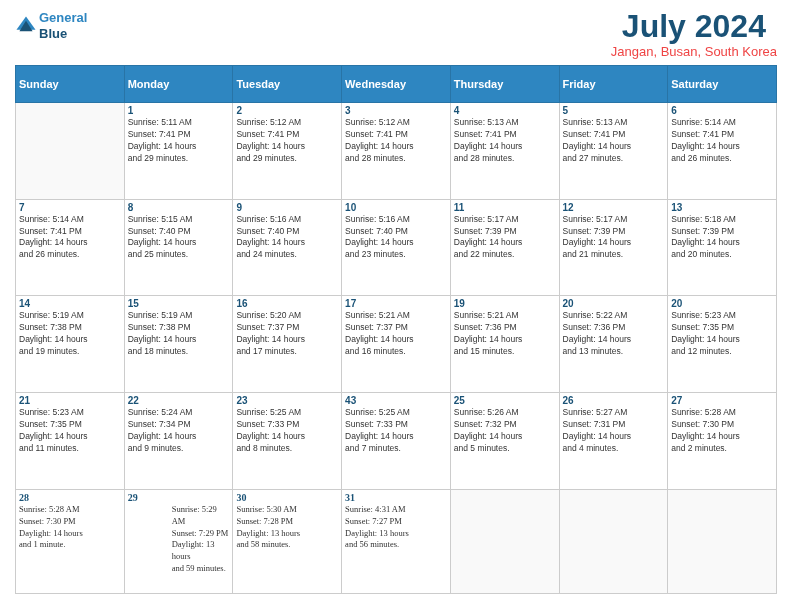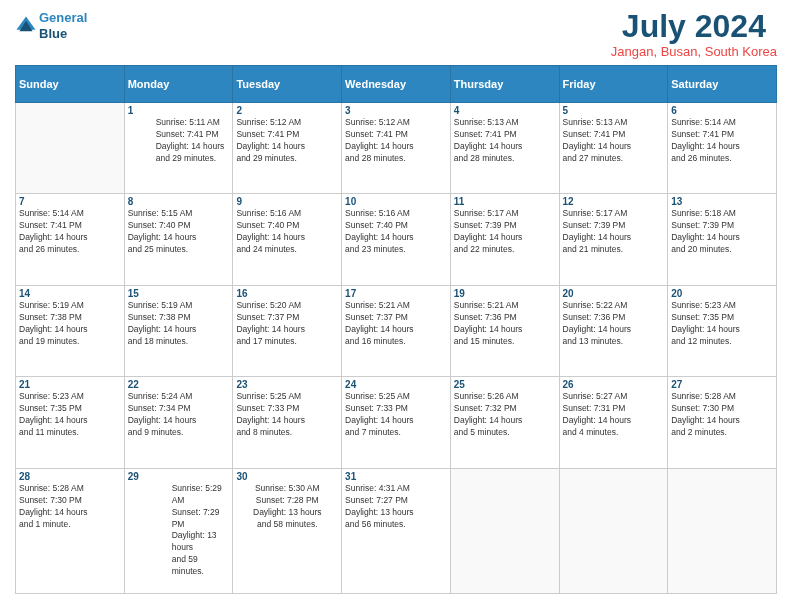--- a/index.html
+++ b/index.html
@@ -90,20 +90,21 @@
       display: block;
       margin-bottom: 1px;
     }
     .day-info {
       font-size: 8.5px;
       line-height: 1.4;
       color: #333;
     }
     .last-row td {
       height: 68px;
+      font-family: Liberation Serif, serif;
     }
   </style>
 </head>
 <body>
 
 <div class="page">
   <div class="header">
     <div class="logo">
       <svg class="logo-icon" viewBox="0 0 30 30">
         <polygon points="15,2 28,20 2,20" fill="#2e86c1"></polygon>
@@ -130,21 +131,21 @@
         <th>Thursday</th>
         <th>Friday</th>
         <th>Saturday</th>
       </tr>
     </thead>
     <tbody id="calendar-body">
     <tr>
           <td class="empty"></td>
           <td>
             <span class="day-num">1</span>
-            <div class="day-info" style="white-space: pre-line; margin-left: 28px;">Sunrise: 5:11 AM
+            <div class="day-info" style="white-space: pre-line;">Sunrise: 5:11 AM
 Sunset: 7:41 PM
 Daylight: 14 hours
 and 29 minutes.</div>
           </td>
           <td>
             <span class="day-num">2</span>
             <div class="day-info" style="white-space: pre-line;">Sunrise: 5:12 AM
 Sunset: 7:41 PM
 Daylight: 14 hours
 and 29 minutes.</div>
@@ -296,21 +297,21 @@
 and 9 minutes.</div>
           </td>
           <td>
             <span class="day-num">23</span>
             <div class="day-info" style="white-space: pre-line;">Sunrise: 5:25 AM
 Sunset: 7:33 PM
 Daylight: 14 hours
 and 8 minutes.</div>
           </td>
           <td>
-            <span class="day-num">24</span>
+            <span class="day-num">43</span>
             <div class="day-info" style="white-space: pre-line;">Sunrise: 5:25 AM
 Sunset: 7:33 PM
 Daylight: 14 hours
 and 7 minutes.</div>
           </td>
           <td>
             <span class="day-num">25</span>
             <div class="day-info" style="white-space: pre-line;">Sunrise: 5:26 AM
 Sunset: 7:32 PM
 Daylight: 14 hours
@@ -341,21 +342,21 @@
           </td>
           <td>
             <span class="day-num">29</span>
             <div class="day-info" style="white-space: pre-line; margin-left: 44px;">Sunrise: 5:29 AM
 Sunset: 7:29 PM
 Daylight: 13 hours
 and 59 minutes.</div>
           </td>
           <td>
             <span class="day-num">30</span>
-            <div class="day-info" style="white-space: pre-line; text-align: center;">Sunrise: 5:30 AM
+            <div class="day-info" style="white-space: pre-line;">Sunrise: 5:30 AM
 Sunset: 7:28 PM
 Daylight: 13 hours
 and 58 minutes.</div>
           </td>
           <td>
             <span class="day-num">31</span>
             <div class="day-info" style="white-space: pre-line;">Sunrise: 4:31 AM
 Sunset: 7:27 PM
 Daylight: 13 hours
 and 56 minutes.</div>

